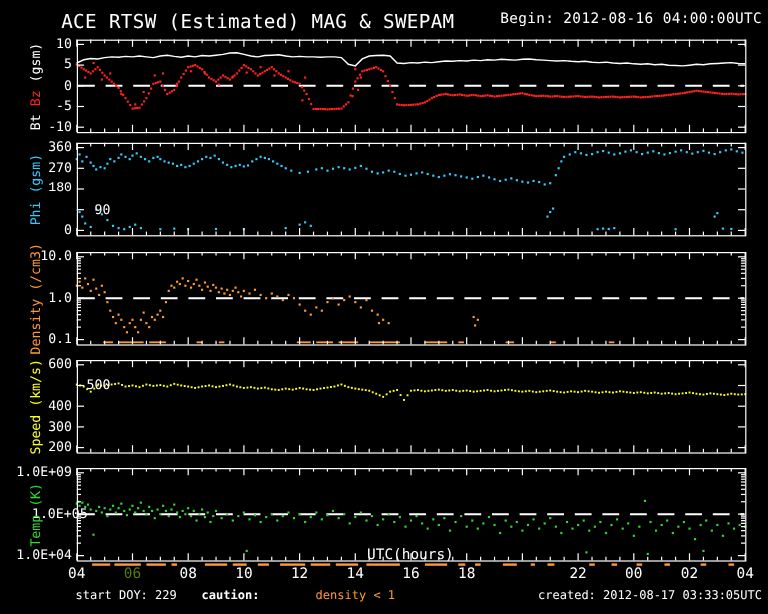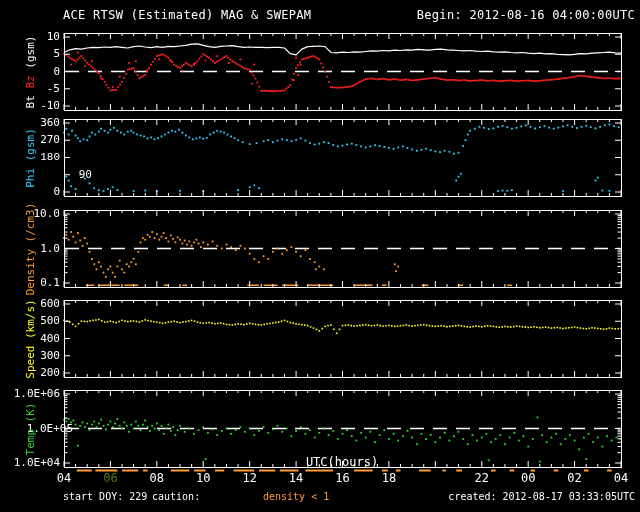--- a/index.html
+++ b/index.html
@@ -1,24 +1,24 @@
 <!DOCTYPE html>
 <html><head>
 <meta charset="utf-8">
 <style>
   html,body{margin:0;padding:0;background:#000;}
   #page{position:relative;width:640px;height:512px;background:#000;overflow:hidden;
         font-family:"DejaVu Sans Mono","Liberation Mono",monospace;color:#fff;}
   .t{position:absolute;white-space:nowrap;}
-  #title{left:63px;top:8px;font-size:12px;letter-spacing:0.3px;}
+  #title{left:51px;top:8px;font-size:16px;letter-spacing:0.3px;}
   #begin{right:5px;top:8px;font-size:12px;letter-spacing:0.3px;}
   #utc{left:342px;top:455px;transform:translateX(-50%);font-size:12px;}
   .foot{top:491px;font-size:10px;}
   #f-doy{left:63px;}
-  #f-caution{left:152px;}
+  #f-caution{left:168px;font-weight:bold;}
   #f-density{left:263px;}
   #f-created{right:5px;}
   .ylab{position:absolute;font-size:11px;width:60px;text-align:right;}
   .xlab{position:absolute;font-size:12px;width:26px;text-align:center;top:471px;}
   .plab{position:absolute;font-size:11px;white-space:nowrap;}
   svg{position:absolute;left:0;top:0;}
 </style>
 </head>
 <body>
 
@@ -1606,26 +1606,26 @@
       <span class="ylab" style="left: 0px; top: 133.25px; color: rgb(255, 255, 255);">270</span>
       <span class="ylab" style="left: 0px; top: 150.5px; color: rgb(255, 255, 255); font-family: Liberation Mono, monospace;">180</span>
       <span class="ylab" style="left: 0px; top: 167.75px; color: rgb(255, 255, 255); padding-left: 32px;">90</span>
       <span class="ylab" style="left: 0px; top: 185px; color: rgb(255, 255, 255);">0</span>
       <span class="plab" style="left: 30px; top: 157.5px; transform: translate(-50%, -50%) rotate(-90deg);"><span style="color: rgb(51, 204, 255);">Phi (gsm)</span></span>
       <span class="ylab" style="left: 0px; top: 207px; color: rgb(255, 255, 255);">10.0</span>
       <span class="ylab" style="left: 0px; top: 241.5px; color: rgb(255, 255, 255);">1.0</span>
       <span class="ylab" style="left: 0px; top: 276px; color: rgb(255, 255, 255);">0.1</span>
       <span class="plab" style="left: 30px; top: 248.5px; transform: translate(-50%, -50%) rotate(-90deg);"><span style="color: rgb(255, 153, 51);">Density (/cm3)</span></span>
       <span class="ylab" style="left: 0px; top: 297px; color: rgb(255, 255, 255);">600</span>
-      <span class="ylab" style="left: 0px; top: 314.25px; color: rgb(255, 255, 255);">500</span>
+      <span class="ylab" style="left: 0px; top: 314.25px; color: rgb(255, 255, 255); padding-left: 32px;">500</span>
       <span class="ylab" style="left: 0px; top: 331.5px; color: rgb(255, 255, 255);">400</span>
       <span class="ylab" style="left: 0px; top: 348.75px; color: rgb(255, 255, 255);">300</span>
       <span class="ylab" style="left: 0px; top: 366px; color: rgb(255, 255, 255);">200</span>
       <span class="plab" style="left: 30px; top: 338.5px; transform: translate(-50%, -50%) rotate(-90deg);"><span style="color: rgb(255, 255, 34);">Speed (km/s)</span></span>
-      <span class="ylab" style="left: 0px; top: 387px; color: rgb(255, 255, 255);">1.0E+06</span>
+      <span class="ylab" style="left: 0px; top: 387px; color: rgb(255, 255, 255);">1.0E+09</span>
       <span class="ylab" style="left: 0px; top: 421.5px; color: rgb(255, 255, 255); margin-left: 13px;">1.0E+05</span>
       <span class="ylab" style="left: 0px; top: 456px; color: rgb(255, 255, 255);">1.0E+04</span>
       <span class="plab" style="left: 30px; top: 428.5px; transform: translate(-50%, -50%) rotate(-90deg);"><span style="color: rgb(51, 214, 51);">Temp (K)</span></span>
       <span class="xlab" style="left: 51px; top: 471px; color: rgb(255, 255, 255);">04</span>
       <span class="xlab" style="left: 97.4167px; top: 471px; color: #4d7c0f;">06</span>
       <span class="xlab" style="left: 143.833px; top: 471px; color: rgb(255, 255, 255);">08</span>
       <span class="xlab" style="left: 190.25px; top: 471px; color: rgb(255, 255, 255);">10</span>
       <span class="xlab" style="left: 236.667px; top: 471px; color: rgb(255, 255, 255);">12</span>
       <span class="xlab" style="left: 283.083px; top: 471px; color: rgb(255, 255, 255);">14</span>
       <span class="xlab" style="left: 329.5px; top: 471px; color: rgb(255, 255, 255);">16</span>

